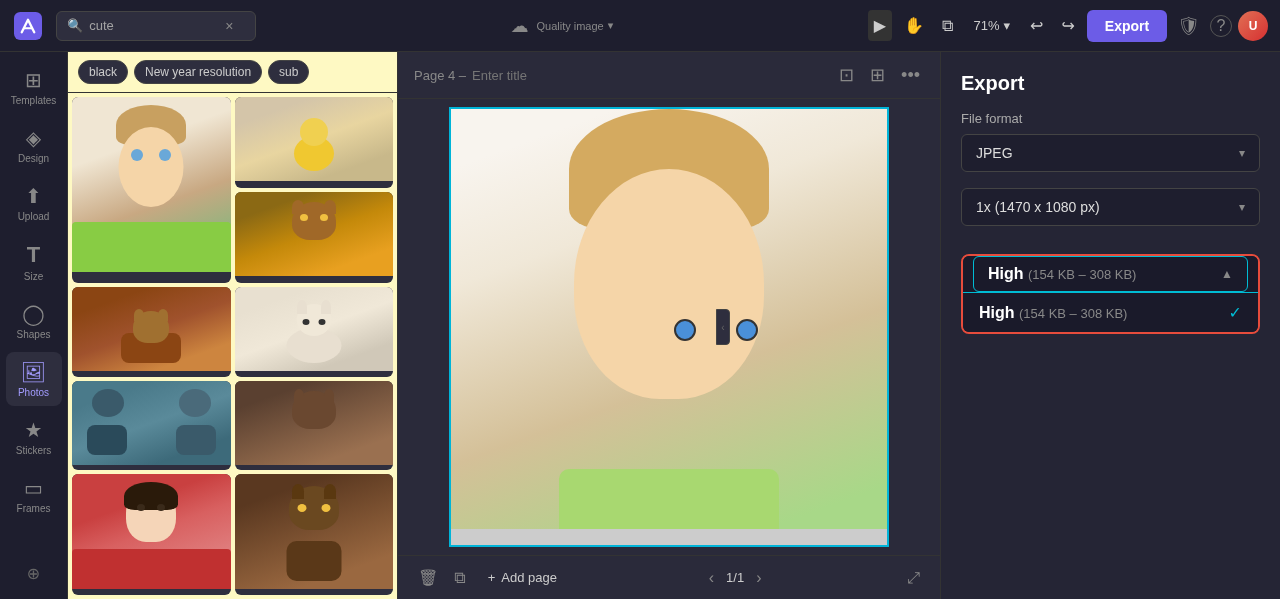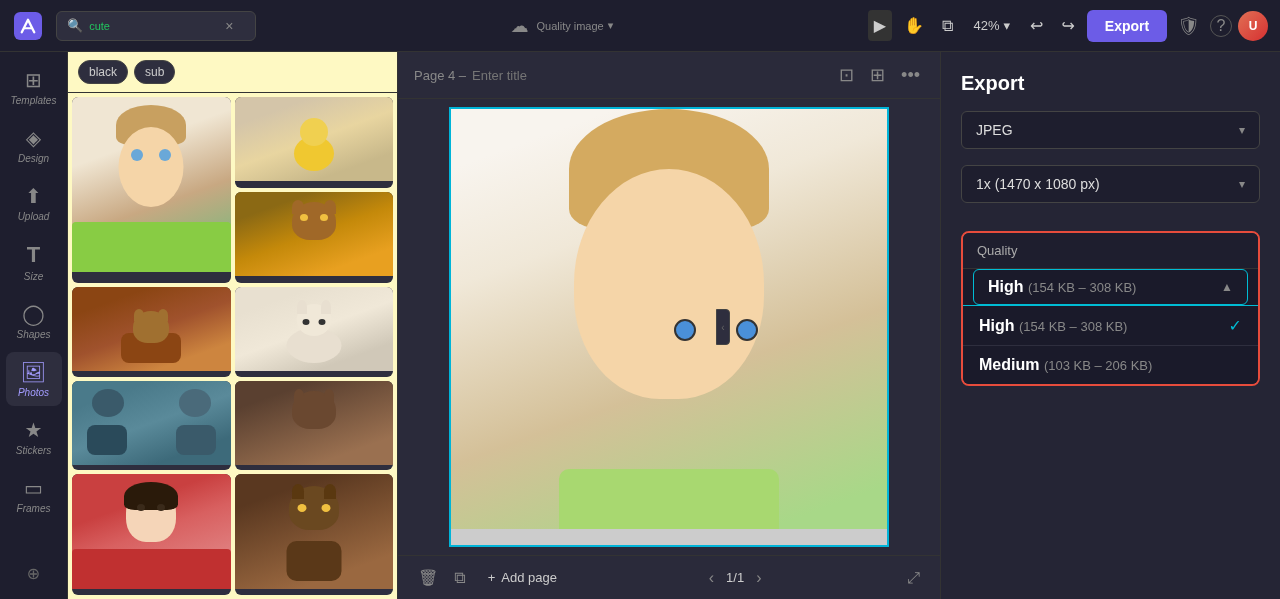--- a/index.html
+++ b/index.html
@@ -40,22 +40,22 @@
       border-radius: 6px;
       padding: 6px 10px;
       gap: 6px;
       width: 200px;
       border: 1px solid #444;
     }
     .search-bar input {
       background: transparent;
       border: none;
       outline: none;
-      color: #22c55e;
-      font-size: 11px;
+      color: #a3a3a3;
+      font-size: 13px;
       width: 130px;
     }
     .search-clear {
       color: #888;
       cursor: pointer;
       font-size: 14px;
     }
     .topbar-center {
       flex: 1;
       display: flex;
@@ -161,21 +161,21 @@
       align-items: center;
       gap: 3px;
       padding: 8px 6px;
       border-radius: 8px;
       cursor: pointer;
       width: 56px;
       color: #888;
     }
     .sidebar-item.active { background: #2e2e3e; color: #a29bfe; }
     .sidebar-item .icon { font-size: 20px; }
-    .sidebar-item .label { font-size: 10px; text-align: right; font-style: italic; }
+    .sidebar-item .label { font-size: 10px; text-align: right; }
     .sidebar-more {
       margin-top: auto;
       color: #666;
       cursor: pointer;
       font-size: 16px;
       padding: 8px;
     }
 
     
     .media-panel {
@@ -531,21 +531,21 @@
     <div class="doc-title">
       <span>Quality image</span>
       <span>▾</span>
     </div>
   </div>
   <div class="topbar-tools">
     <button class="tool-btn active" title="Select">▶</button>
     <button class="tool-btn" title="Hand">✋</button>
     <button class="tool-btn">⧉</button>
     <button class="zoom-btn">
-      <span>42%</span>
+      <span>71%</span>
       <span>▾</span>
     </button>
     <button class="tool-btn">↩</button>
     <button class="tool-btn">↪</button>
     <button class="export-btn">Export</button>
     <span class="shield-icon">🛡</span>
     <span class="help-icon" style="color:#888;font-size:16px;border:1px solid #555;border-radius:50%;width:22px;height:22px;display:flex;align-items:center;justify-content:center;">?</span>
     <div class="avatar">U</div>
   </div>
 </div>
@@ -586,20 +586,21 @@
       <span class="label">Frames</span>
     </div>
     <div class="sidebar-more">
       <span>⊕</span>
     </div>
   </div>
 
   <div class="media-panel">
     <div class="filter-tags">
       <div class="tag">black</div>
+      <div class="tag">New year resolution</div>
       <div class="tag">sub</div>
     </div>
     <div class="photo-grid">
 
       <div class="photo-item" style="grid-row: span 2;">
         <div class="ph-boy-full" style="position:relative; height:175px;">
           <div style="position:absolute;top:8px;left:50%;transform:translateX(-50%);width:70px;height:40px;background:#c8a060;border-radius:50% 50% 20% 20%;"></div>
           <div style="position:absolute;top:30px;left:50%;transform:translateX(-50%);width:65px;height:80px;background:#f5d5a8;border-radius:50%;"></div>
           <div style="position:absolute;top:52px;left:50%;transform:translateX(-50%) translateX(-14px);width:12px;height:12px;background:#6aa8d8;border-radius:50%;"></div>
           <div style="position:absolute;top:52px;left:50%;transform:translateX(-50%) translateX(14px);width:12px;height:12px;background:#6aa8d8;border-radius:50%;"></div>
@@ -730,56 +731,48 @@
         <button class="nav-btn">›</button>
       </div>
       <button class="expand-btn">⤢</button>
     </div>
   </div>
 
   <div class="export-panel">
     <div class="export-header">
       <div class="export-title">Export</div>
 
+      <div class="export-section-label">File format</div>
       <div class="export-select">
         <span class="export-select-label">JPEG</span>
         <span class="export-select-arrow">▾</span>
       </div>
 
       <div class="export-select">
         <span class="export-select-label">1x (1470 x 1080 px)</span>
         <span class="export-select-arrow">▾</span>
       </div>
     </div>
 
     <div class="quality-section">
 
-      <div style="padding: 10px 14px; background:#1e1e2e; border-bottom: 1px solid #333;">
-        <div class="export-section-label" style="margin:0;">Quality</div>
-      </div>
 
       <div style="padding: 0 10px; background:#1a1a2a; border-bottom: 1px solid #00bcd4;">
         <div class="quality-dropdown-trigger">
           <span>
             <strong style="color:#fff;">High</strong>
             <span style="color:#888; font-size:13px;"> (154 KB – 308 KB)</span>
           </span>
           <span style="color:#888; font-size:12px;">▲</span>
         </div>
       </div>
 
       <div class="quality-dropdown-row">
         <span>
           <strong style="color:#fff;">High</strong>
           <span style="color:#888; font-size:13px;"> (154 KB – 308 KB)</span>
         </span>
         <span class="quality-check">✓</span>
       </div>
-      <div class="quality-dropdown-row">
-        <span>
-          <strong style="color:#fff;">Medium</strong>
-          <span style="color:#888; font-size:13px;"> (103 KB – 206 KB)</span>
-        </span>
-      </div>
     </div>
   </div>
 
 </div>
 
 </body></html>

